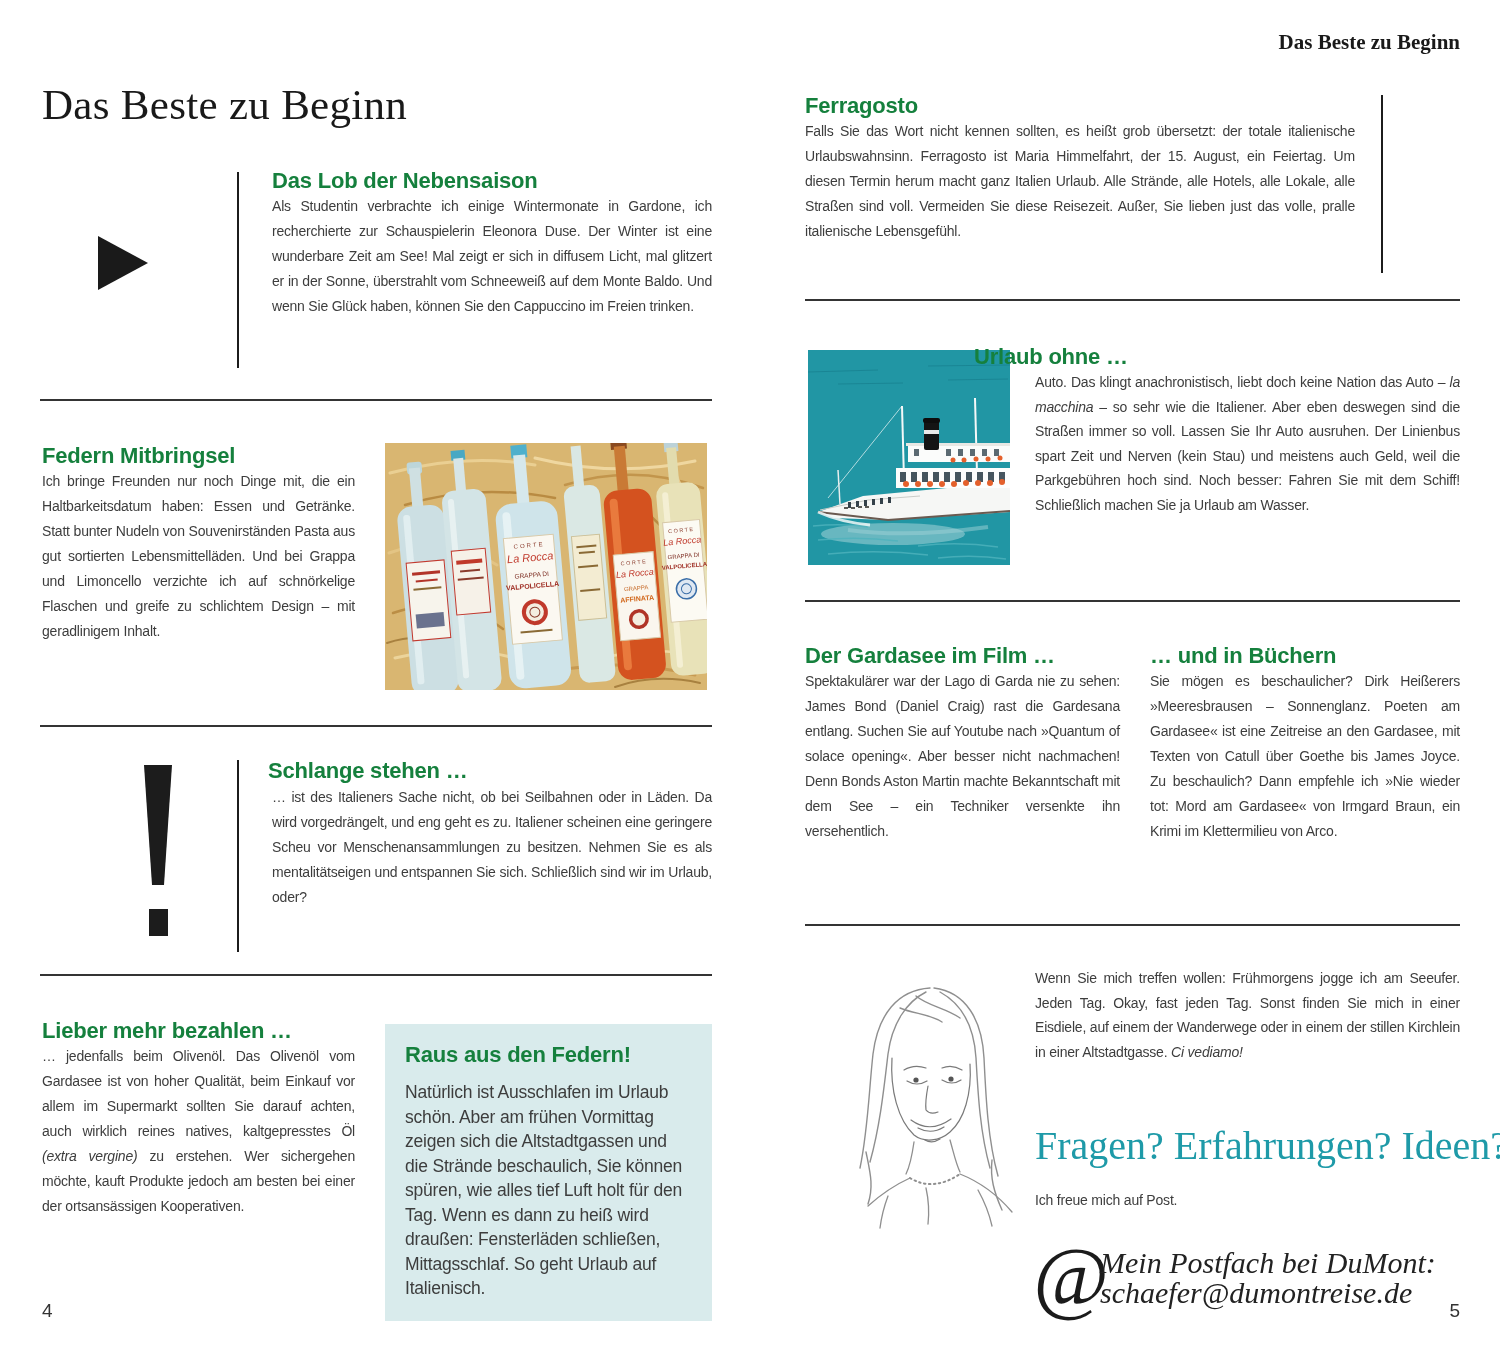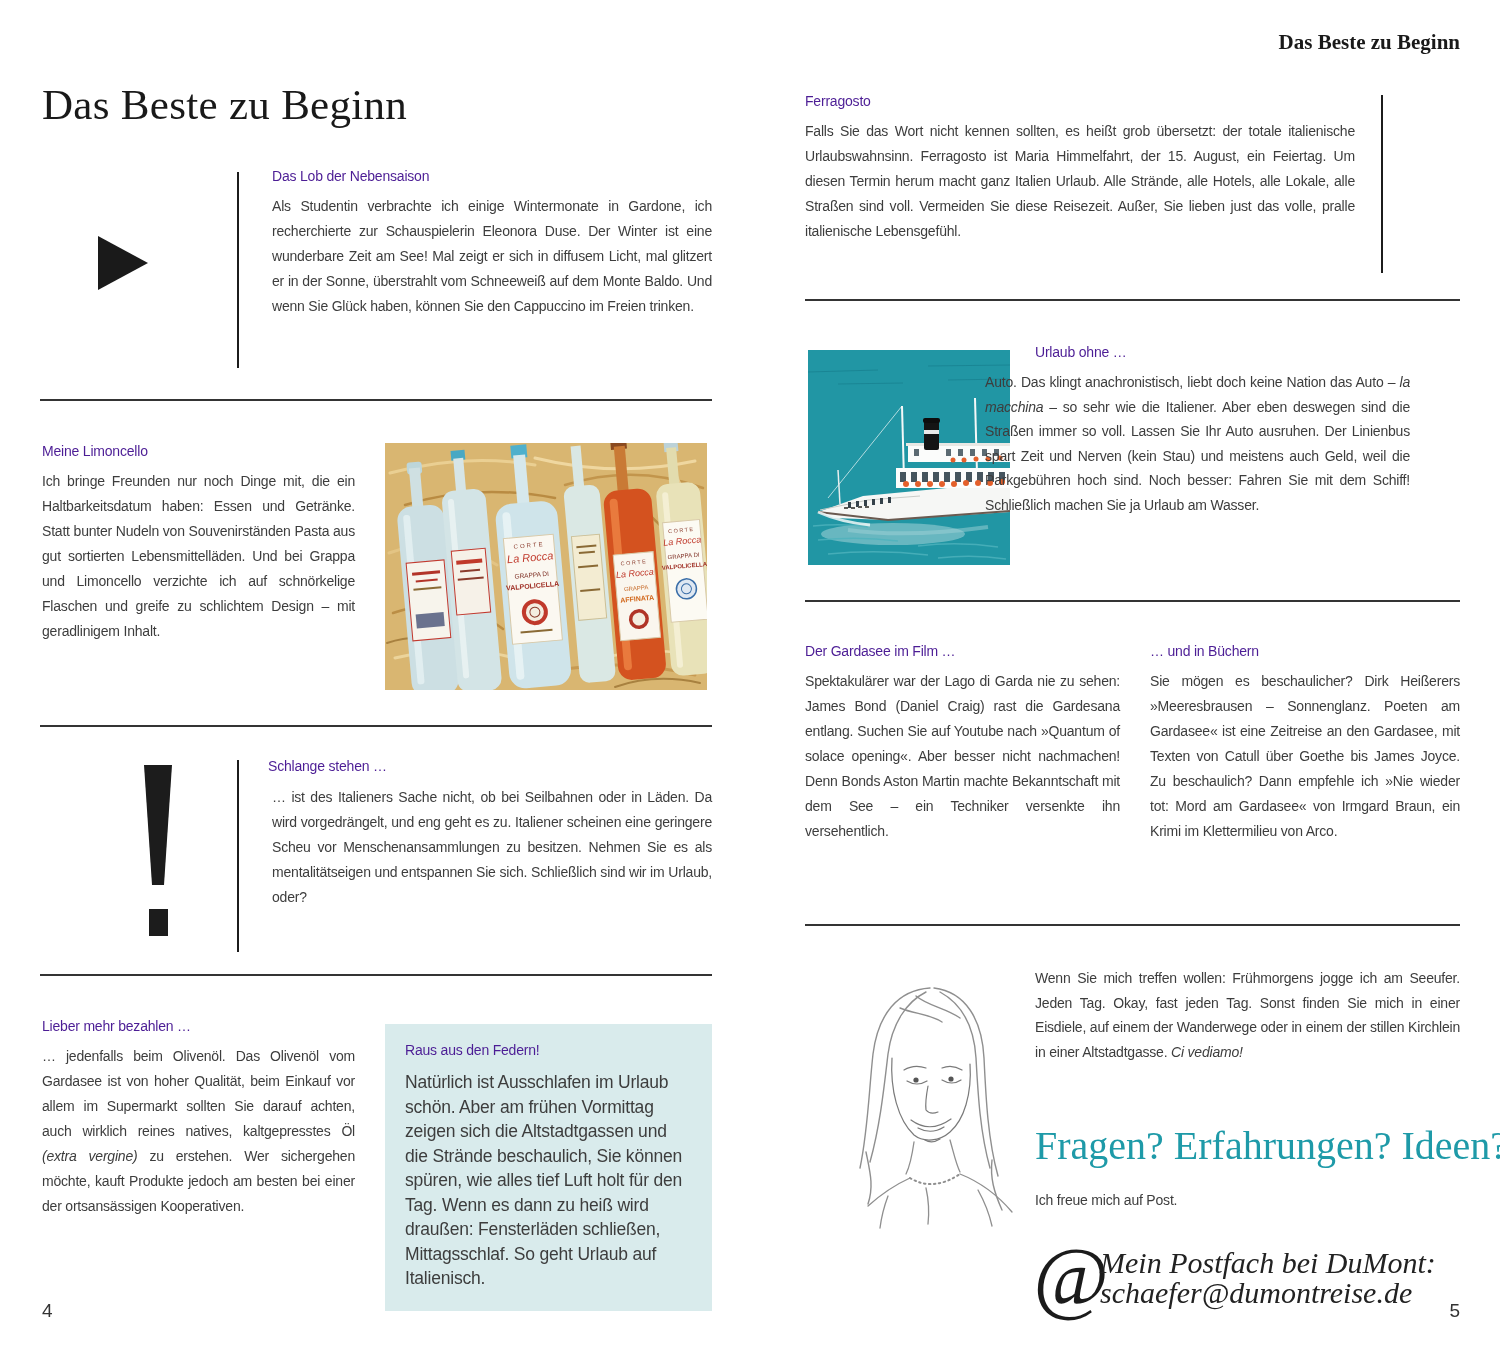--- a/index.html
+++ b/index.html
@@ -3,21 +3,21 @@
 <meta charset="utf-8">
 <style>
   html,body{margin:0;padding:0;background:#fff;}
   #spread{position:relative;width:1500px;height:1357px;background:#ffffff;
           font-family:"Liberation Sans",sans-serif;color:#3d3d3d;overflow:hidden;}
   .abs{position:absolute;}
   .page-title{font-family:"Liberation Serif",serif;font-size:43px;font-weight:500;
               color:#191919;letter-spacing:0.3px;white-space:nowrap;}
   .running-head{font-family:"Liberation Serif",serif;font-size:21px;font-weight:700;
                 color:#191919;white-space:nowrap;}
-  .sec-head{font-size:14px;font-weight:400;color:#4c1d95;letter-spacing:-0.2px;}
+  .sec-head{font-size:22px;font-weight:700;color:#15803d;letter-spacing:-0.2px;}
   .body-text{font-size:14px;line-height:25px;text-align:justify;color:#3d3d3d;
              letter-spacing:-0.2px;hyphens:auto;}
   .body-left{text-align:left;}
   .ital{font-style:italic;}
   .hrule{height:2px;background:#343434;}
   .vline{width:2px;background:#1c1c1c;}
   .teal-box{background:var(--box_teal_bg,#d9ebec);padding:18px 20px 20px 20px;box-sizing:border-box;}
   .teal-box .sec-head{margin-bottom:12px;}
   .box-text{font-size:17.5px;line-height:24.5px;color:#3d3d3d;letter-spacing:-0.2px;}
   .contact-head{font-family:"Liberation Serif",serif;font-size:40px;font-weight:500;
@@ -40,21 +40,21 @@
     <svg width="50" height="54" viewBox="0 0 50 54">
         <polygon points="0,0 0,54 50,27" fill="#1a1a1a"></polygon>
       </svg>
   </div>
   <div class="abs vline" style="left:237px;top:172px;height:196px;"></div>
   <div class="abs sec-head" style="left:272px;top:168px;width:440px;">Das Lob der Nebensaison</div>
   <div class="abs body-text" style="left:272px;top:194px;width:440px;">Als Studentin verbrachte ich einige Wintermonate in Gardone, ich recherchierte zur Schauspielerin Eleonora Duse. Der Winter ist eine wunderbare Zeit am See! Mal zeigt er sich in diffusem Licht, mal glitzert er in der Sonne, überstrahlt vom Schneeweiß auf dem Monte Baldo. Und wenn Sie Glück haben, können Sie den Cappuccino im Freien trinken.</div>
 
   <div class="abs hrule" style="left:40px;top:399px;width:672px;"></div>
 
-  <div class="abs sec-head" style="left:42px;top:443px;width:315px;">Meine Limoncello</div>
+  <div class="abs sec-head" style="left:42px;top:443px;width:315px;">Federn Mitbringsel</div>
   <div class="abs body-text" style="left:42px;top:469px;width:313px;">Ich bringe Freunden nur noch Dinge mit, die ein Haltbarkeitsdatum haben: Essen und Getränke. Statt bunter Nudeln von Souvenirständen Pasta aus gut sortierten Lebensmittelläden. Und bei Grappa und Limoncello verzichte ich auf schnörkelige Flaschen und greife zu schlichtem Design – mit geradlinigem Inhalt.</div>
 
   <div class="abs" style="left:385px;top:443px;width:322px;height:247px;">
     <svg width="322" height="247" viewBox="0 0 322 247">
       <rect width="322" height="247" fill="var(--straw,#d9b671)"></rect>
       <g fill="none" stroke-linecap="round">
         <path d="M5,30 Q80,10 150,22" stroke="#eacf92" stroke-width="3"></path>
         <path d="M20,62 Q90,40 170,55" stroke="#b98b42" stroke-width="2.5"></path>
         <path d="M150,15 Q230,35 310,18" stroke="#efd7a0" stroke-width="3"></path>
         <path d="M180,42 Q250,20 318,45" stroke="#c2954c" stroke-width="2.5"></path>
@@ -249,22 +249,22 @@
       <g fill="#5a5a55">
         <rect x="36" y="157" width="4" height="2"></rect>
           <rect x="43" y="157" width="4" height="2"></rect>
         <rect x="50" y="156" width="4" height="2"></rect>
           <rect x="57" y="156" width="4" height="2"></rect>
       </g>
       <path d="M10,162 Q32,172 62,175" stroke="#eef7f7" stroke-width="3" fill="none" opacity="0.85"></path>
       <path d="M40,180 Q100,188 180,177" stroke="#9fd2d6" stroke-width="4" fill="none" opacity="0.5"></path>
     </svg>
   </div>
-  <div class="abs sec-head" style="left:1035px;top:344px;width:425px;">Urlaub ohne …</div>
-  <div class="abs body-text" style="left:985px;top:370px;width:425px;line-height:24.5px;">
+  <div class="abs sec-head" style="left:974px;top:344px;width:425px;">Urlaub ohne …</div>
+  <div class="abs body-text" style="left:1035px;top:370px;width:425px;line-height:24.5px;">
     <span>Auto. Das klingt anachronistisch, liebt doch keine Nation das Auto – </span><span class="ital">la macchina</span><span> – so sehr wie die Italiener. Aber eben deswegen sind die Straßen immer so voll. Lassen Sie Ihr Auto ausruhen. Der Linienbus spart Zeit und Nerven (kein Stau) und meistens auch Geld, weil die Parkgebühren hoch sind. Noch besser: Fahren Sie mit dem Schiff! Schließlich machen Sie ja Urlaub am Wasser.</span>
   </div>
 
   <div class="abs hrule" style="left:805px;top:600px;width:655px;"></div>
 
   <div class="abs sec-head" style="left:805px;top:643px;width:315px;">Der Gardasee im Film …</div>
   <div class="abs body-text" style="left:805px;top:669px;width:315px;">Spektakulärer war der Lago di Garda nie zu sehen: James Bond (Daniel Craig) rast die Gardesana entlang. Suchen Sie auf Youtube nach »Quantum of solace opening«. Aber besser nicht nachmachen! Denn Bonds Aston Martin machte Bekanntschaft mit dem See – ein Techniker versenkte ihn versehentlich.</div>
 
   <div class="abs sec-head" style="left:1150px;top:643px;width:312px;">… und in Büchern</div>
   <div class="abs body-text" style="left:1150px;top:669px;width:310px;">Sie mögen es beschaulicher? Dirk Heißerers »Meeresbrausen – Sonnenglanz. Poeten am Gardasee« ist eine Zeitreise an den Gardasee, mit Texten von Catull über Goethe bis James Joyce. Zu beschaulich? Dann empfehle ich »Nie wieder tot: Mord am Gardasee« von Irmgard Braun, ein Krimi im Klettermilieu von Arco.</div>

